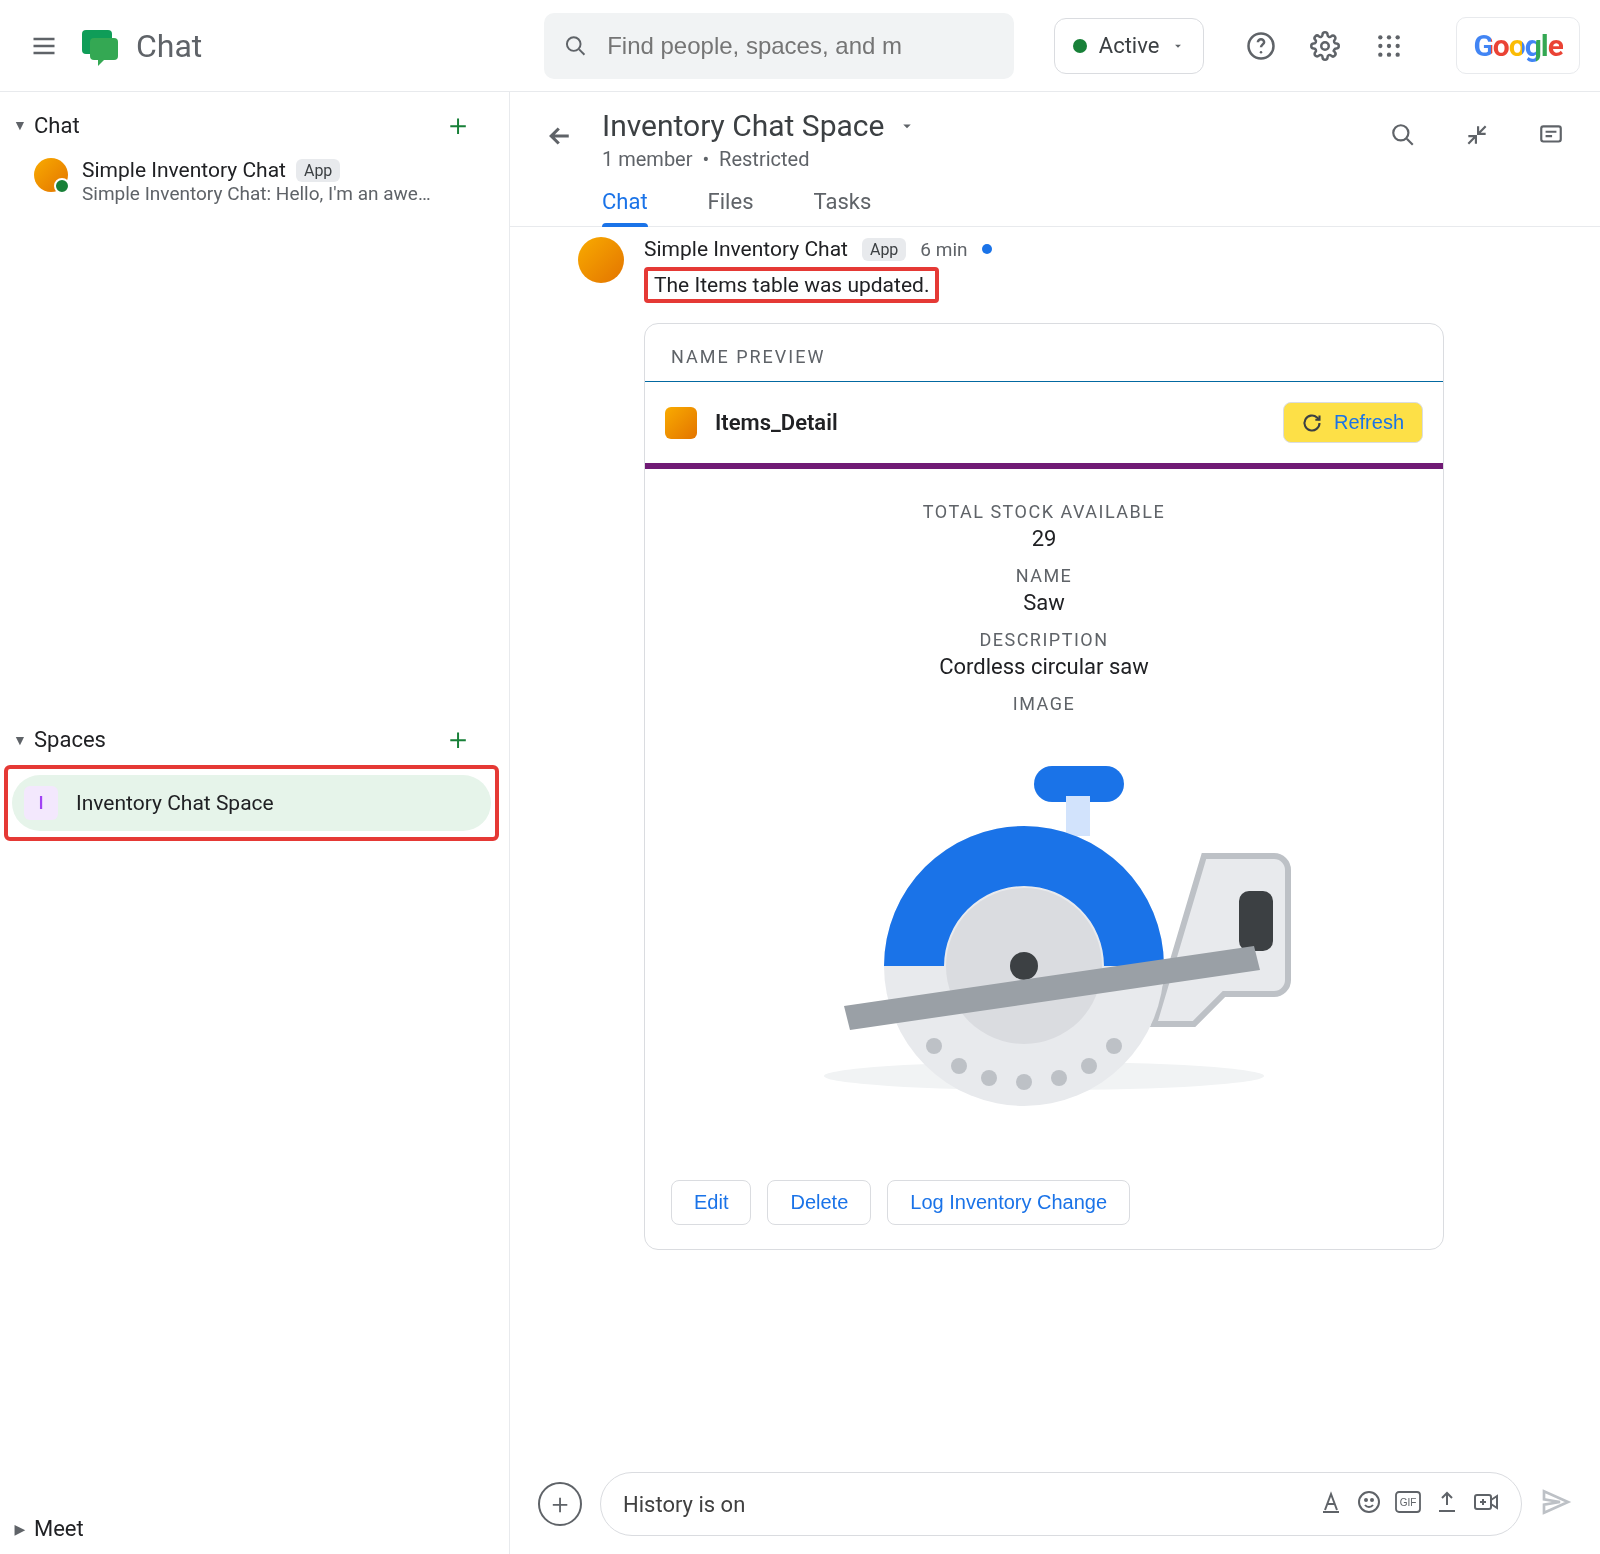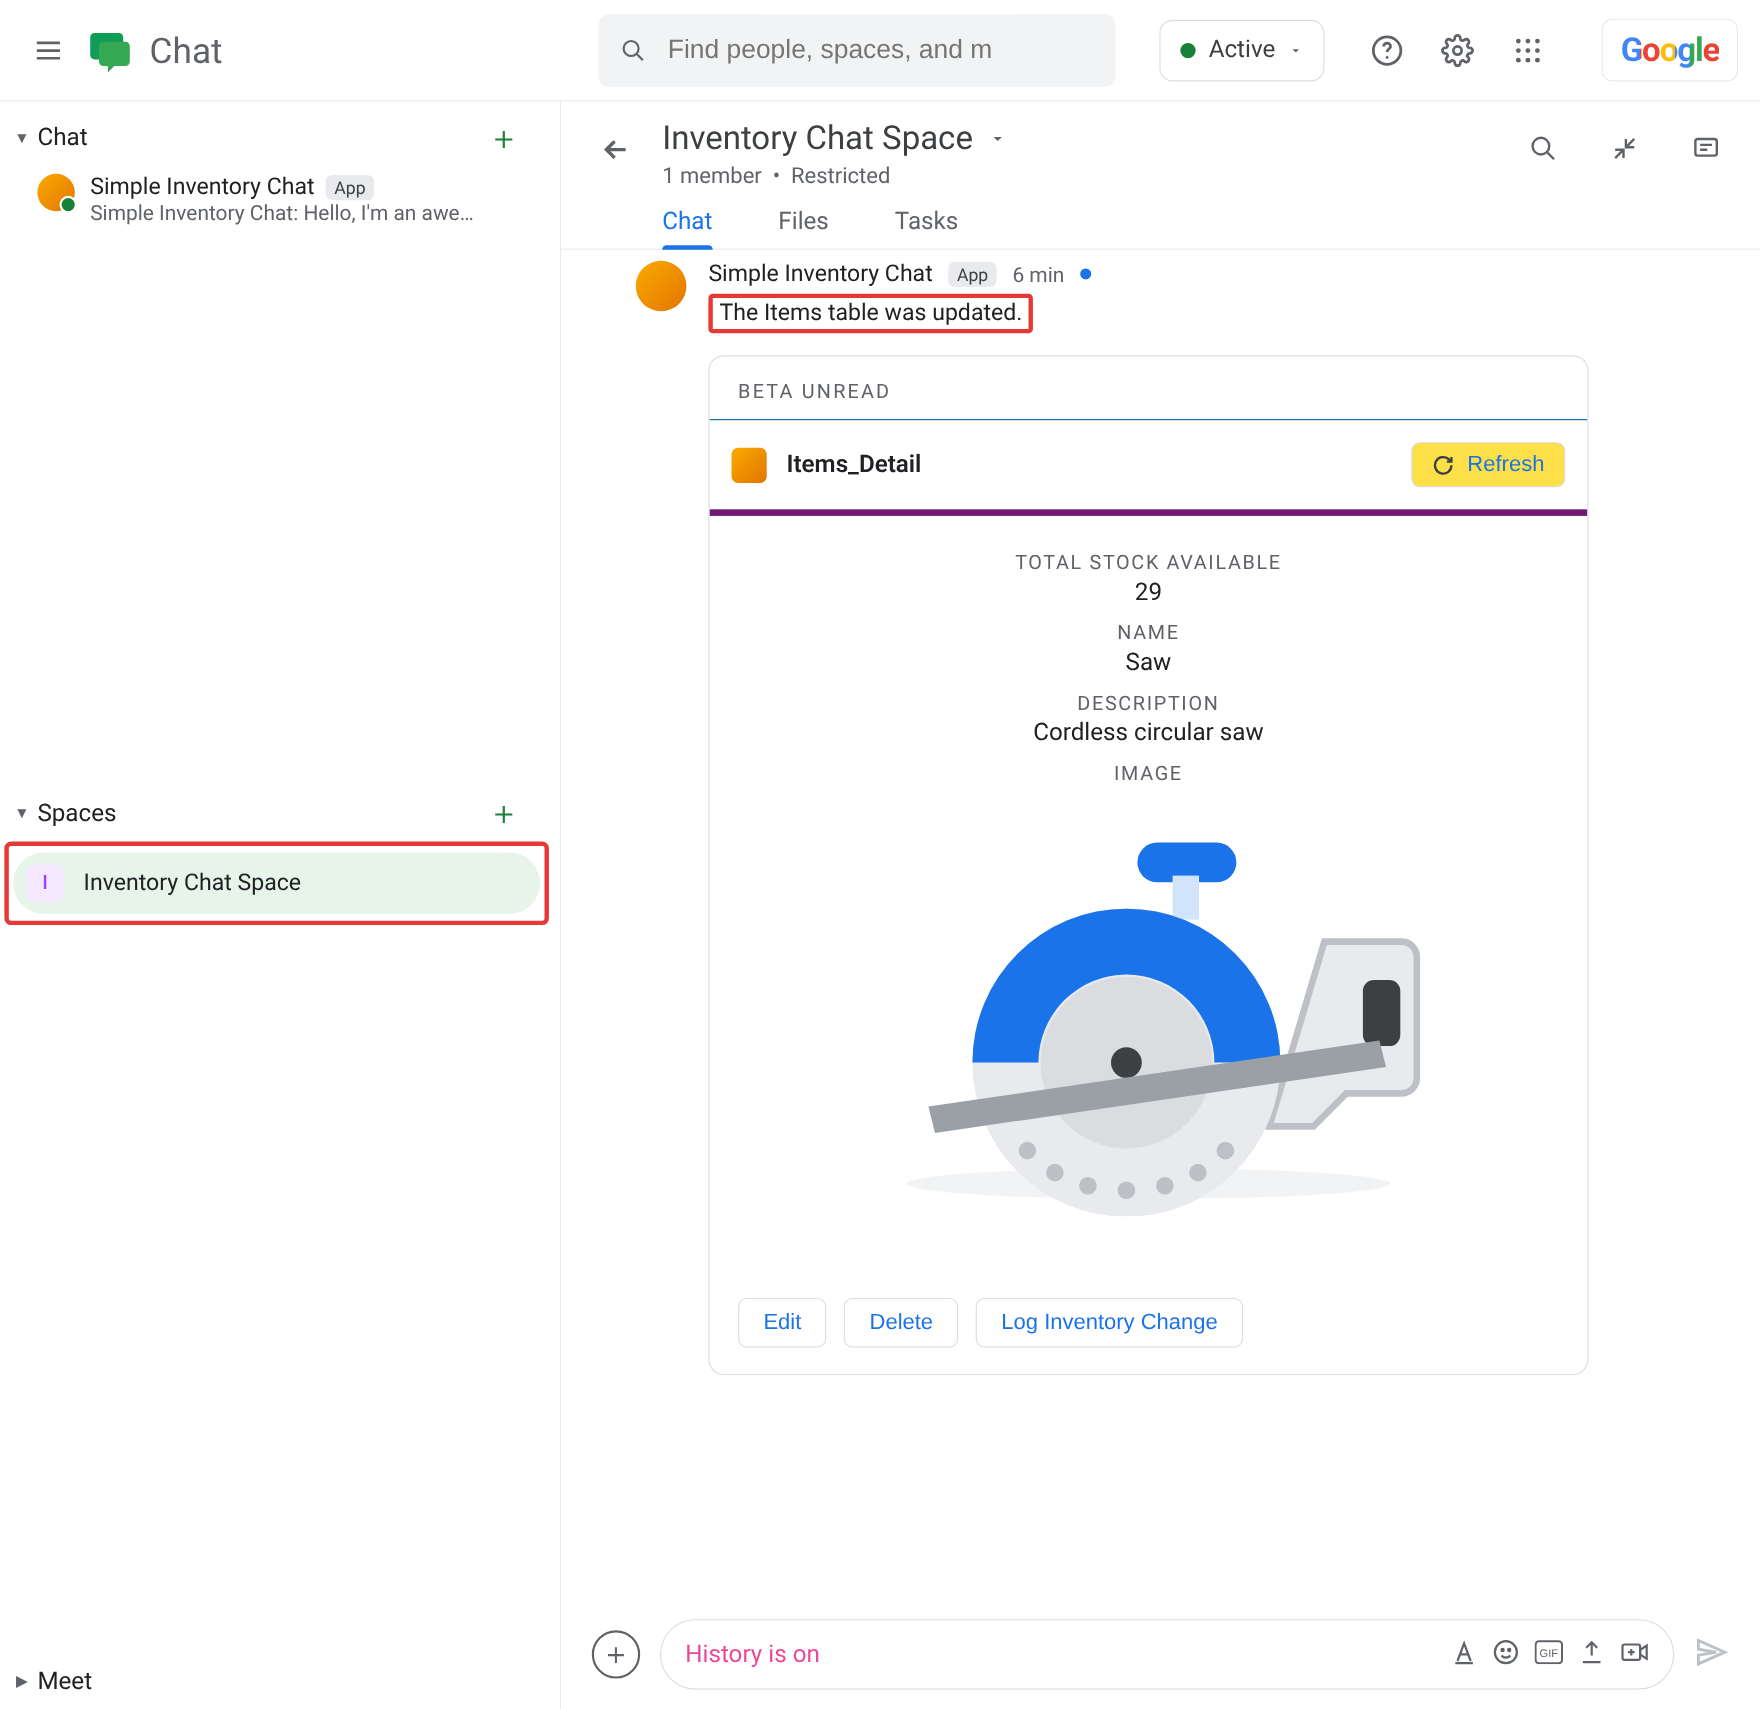--- a/index.html
+++ b/index.html
@@ -169,21 +169,21 @@
     display:flex; align-items:center; gap: 18px;
   }
   .add-circle {
     width:44px; height:44px; border-radius:50%; border:2.5px solid #5f6368;
     display:flex; align-items:center; justify-content:center; color:#5f6368; font-size:28px; cursor:pointer;
   }
   .composer {
     flex:1; height: 64px; border:1px solid #dadce0; border-radius: 32px;
     display:flex; align-items:center; padding: 0 22px; gap: 14px;
   }
-  .composer .ph { flex:1; font-size: 22px; color:#ec4899; }
+  .composer .ph { flex:1; font-size: 22px; color:#404040; }
   .composer .tool { color:#5f6368; cursor:pointer; }
   .send-arrow { color:#bdc1c6; cursor:pointer; }
 
   .sidebar-bottom-gap { height: 740px; }
 </style>
 </head>
 <body>
 
 <div class="topbar">
   <div class="hamburger">
@@ -353,21 +353,21 @@
           <span class="time">6 min</span>
           <span class="dot"></span>
         </div>
         <div class="msg-text-box">
           <span>The Items table was updated.</span>
         </div>
 
         
         <div class="card">
           <div class="card-top">
-            <div class="beta">BETA UNREAD</div>
+            <div class="beta">NAME PREVIEW</div>
           </div>
           <div class="card-title-row">
             <div class="pkg"></div>
             <div class="card-title">Items_Detail</div>
             <button class="refresh-btn">
               <svg width="20" height="20" viewBox="0 0 24 24" fill="none" stroke="#3c4043" stroke-width="2.5">
                   <path d="M21 12a9 9 0 11-3-6.7L21 8"></path>
                   <path d="M21 3v5h-5"></path>
                 </svg>
               <span>Refresh</span>

